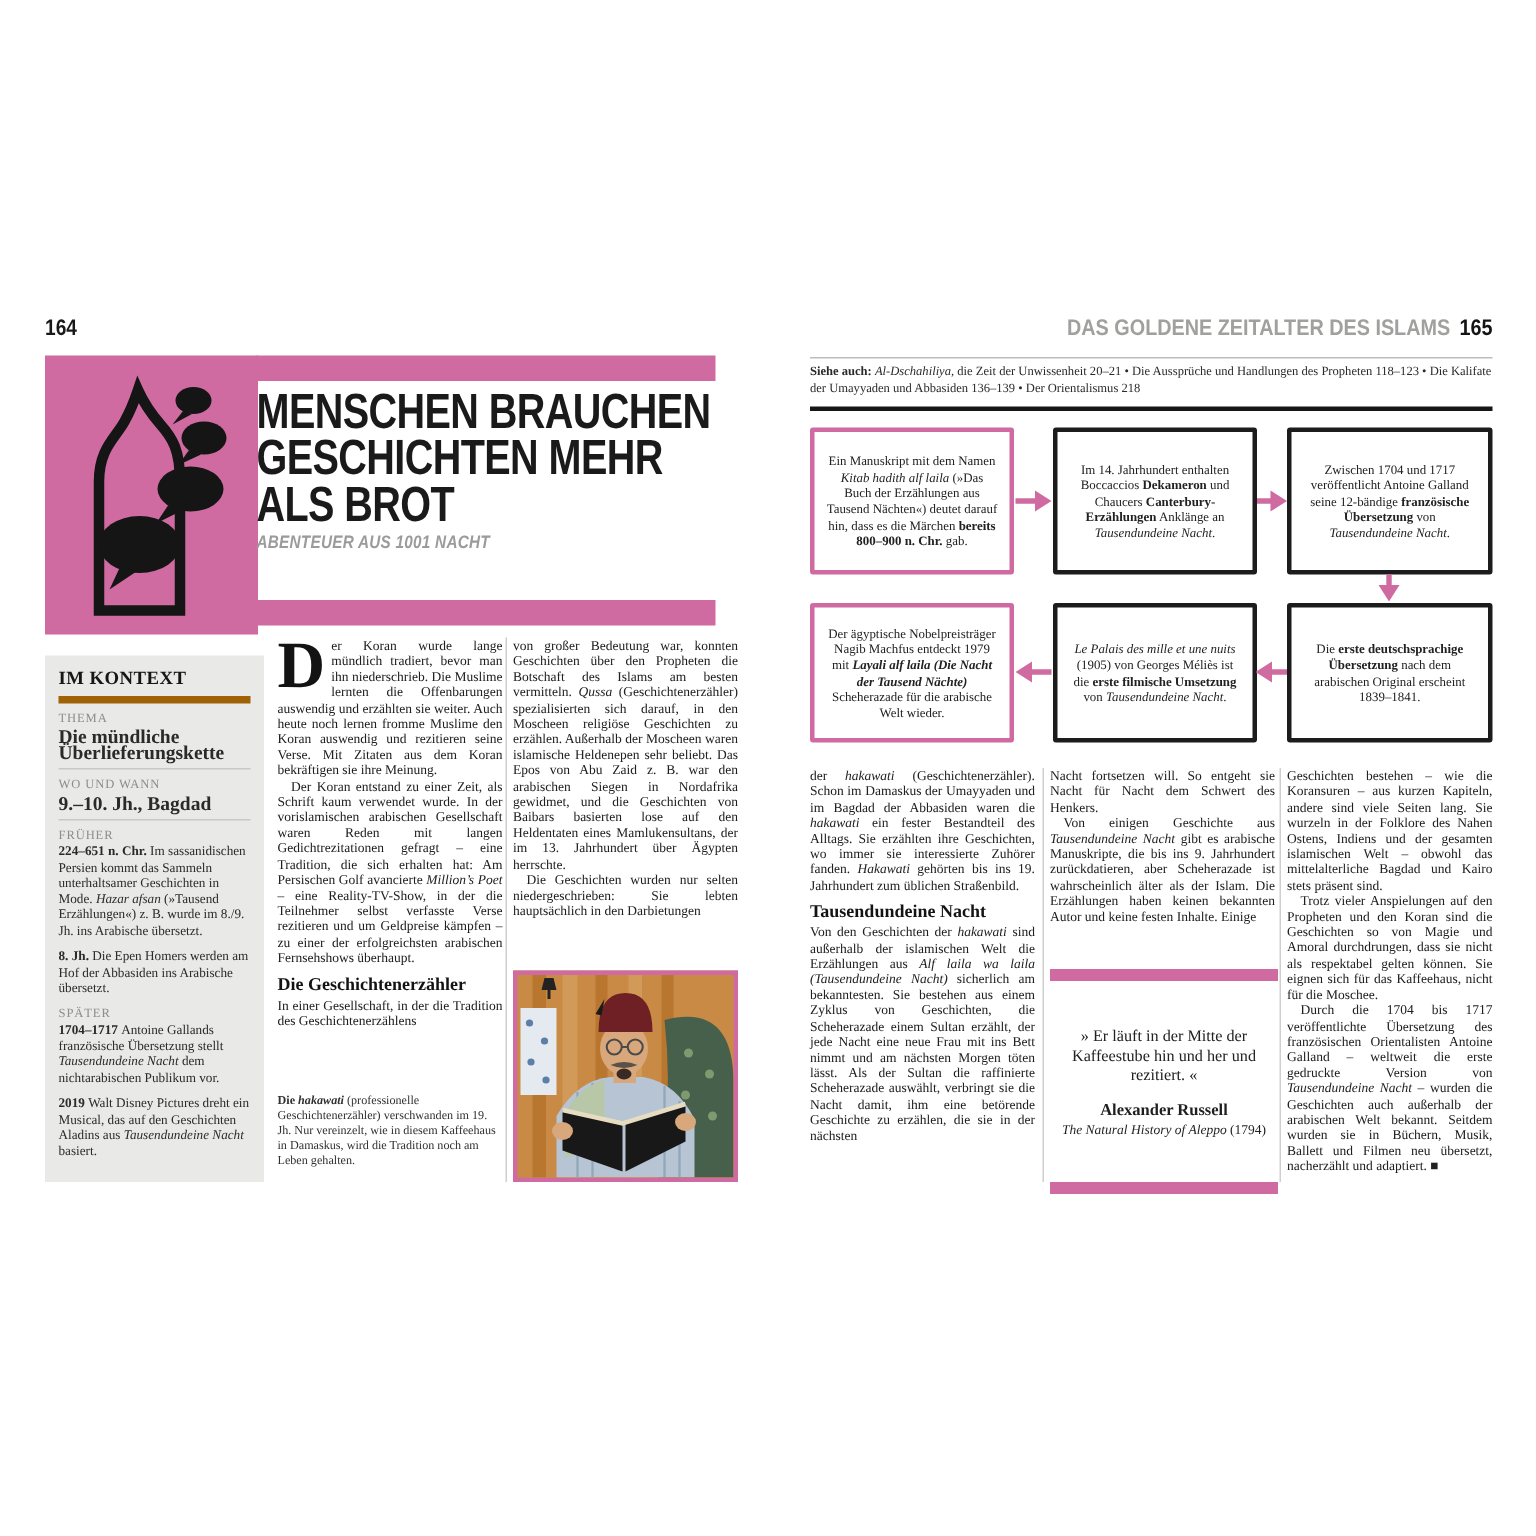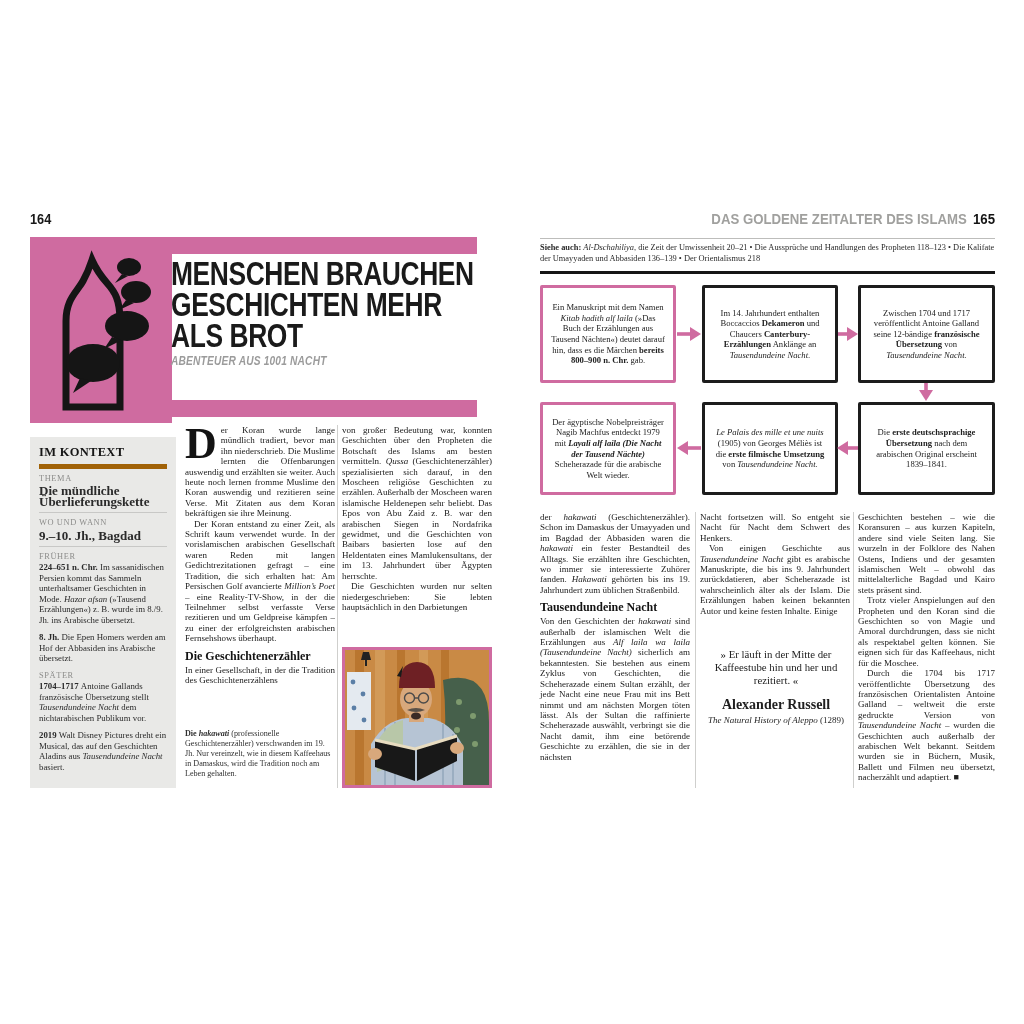--- a/index.html
+++ b/index.html
@@ -75,25 +75,25 @@
   .fc3{left:318px;width:137px;}
   .farrow{position:absolute;}
 
   .col-r1{left:0;top:302px;width:150px;}
   .col-r2{left:160px;top:302px;width:150px;}
   .col-r3{left:318px;top:302px;width:137px;}
   .div-r1{left:155px;top:302px;height:276px;}
   .div-r2{left:313px;top:302px;height:276px;}
 
   .quote-block{position:absolute;left:160px;top:436px;width:152px;height:150px;
-               display:flex;flex-direction:row;justify-content:space-between;}
+               display:flex;flex-direction:column;justify-content:space-between;}
   .qbar{height:8px;background:#cf6ba0;}
   .qmid{text-align:center;padding:2px 0;}
   .qtext{font-size:10.8px;line-height:13px;color:#222;}
-  .qauthor{font-weight:bold;font-size:14px;margin-top:10px;}
+  .qauthor{font-weight:bold;font-size:11px;margin-top:10px;}
   .qsource{font-size:9px;margin-top:2px;}
 </style>
 </head>
 <body>
 
 <div class="canvas">
 
   <div class="lpage">
     <div class="lp-num">164</div>
 
@@ -260,18 +260,18 @@
       <p>Geschichten bestehen – wie die Koransuren – aus kurzen Kapiteln, andere sind viele Seiten lang. Sie wurzeln in der Folklore des Nahen Ostens, Indiens und der gesamten islamischen Welt – obwohl das mittelalterliche Bagdad und Kairo stets präsent sind.</p>
       <p class="ind">Trotz vieler Anspielungen auf den Propheten und den Koran sind die Geschichten so von Magie und Amoral durchdrungen, dass sie nicht als respektabel gelten können. Sie eignen sich für das Kaffeehaus, nicht für die Moschee.</p>
       <p class="ind"><span>Durch die 1704 bis 1717 veröffentlichte Übersetzung des französischen Orientalisten Antoine Galland – weltweit die erste gedruckte Version von </span><span class="i">Tausendundeine Nacht</span><span> – wurden die Geschichten auch außerhalb der arabischen Welt bekannt. Seitdem wurden sie in Büchern, Musik, Ballett und Filmen neu übersetzt, nacherzählt und adaptiert. ■</span></p>
     </div>
 
     <div class="quote-block">
       <div class="qbar"></div>
       <div class="qmid">
         <div class="qtext">» Er läuft in der Mitte der Kaffeestube hin und her und rezitiert. «</div>
         <div class="qauthor">Alexander Russell</div>
-        <div class="qsource"><span class="i">The Natural History of Aleppo</span><span> (1289)</span></div>
+        <div class="qsource"><span class="i">The Natural History of Aleppo</span><span> (1794)</span></div>
       </div>
       <div class="qbar"></div>
     </div>
   </div>
 </div>
 
 </body></html>

